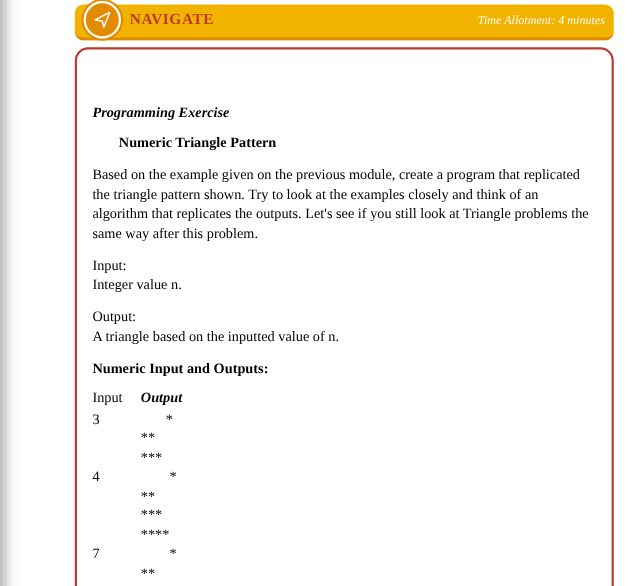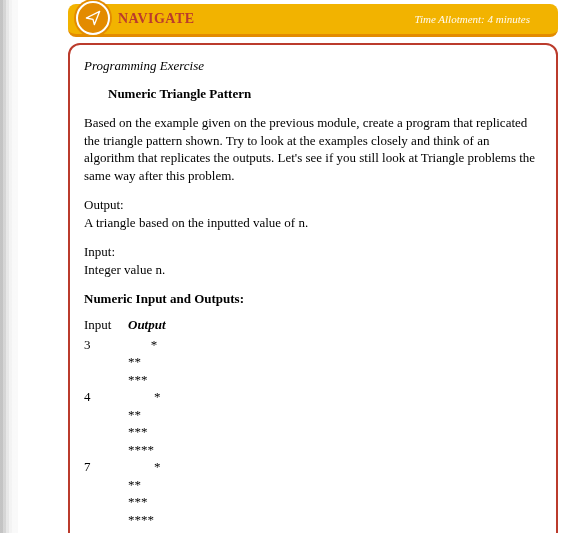--- a/index.html
+++ b/index.html
@@ -28,21 +28,21 @@
   }
   .nav-bar {
     position: relative;
     height: 30px;
     background: #f2b300;
     border-radius: 8px;
     border-bottom: 3px solid #e38b00;
     display: flex;
     align-items: center;
     padding-left: 50px;
-    padding-right: 28px;
+    padding-right: 8px;
   }
   .nav-icon-wrap {
     position: absolute;
     left: 6px;
     top: -5px;
     width: 38px;
     height: 38px;
     border-radius: 50%;
     background: #e38b00;
     display: flex;
@@ -76,22 +76,23 @@
     margin-top: 6px;
     border: 2px solid #bb3b2c;
     border-radius: 12px;
     padding: 12px 14px 10px 14px;
     font-size: 13px;
     color: #000;
     line-height: 1.35;
   }
   .section-label {
     font-style: italic;
-    font-weight: normal;
+    font-weight: bold;
     margin-bottom: 10px;
+    margin-top: 36px;
   }
   .exercise-title {
     font-weight: bold;
     margin-bottom: 12px;
     margin-left: 24px;
   }
   .body-text {
     margin-bottom: 12px;
   }
   .io-block {
@@ -138,27 +139,27 @@
     <span class="nav-title">NAVIGATE</span>
     <span class="nav-time">Time Allotment: 4 minutes</span>
   </div>
 
   <div class="content-box">
     <div class="section-label">Programming Exercise</div>
     <div class="exercise-title">Numeric Triangle Pattern</div>
     <div class="body-text">Based on the example given on the previous module, create a program that replicated the triangle pattern shown. Try to look at the examples closely and think of an algorithm that replicates the outputs. Let's see if you still look at Triangle problems the same way after this problem.</div>
 
     <div class="io-block">
-      <span class="io-label">Output:</span>
-      <span>A triangle based on the inputted value of n.</span>
+      <span class="io-label">Input:</span>
+      <span>Integer value n.</span>
     </div>
 
     <div class="io-block">
-      <span class="io-label">Input:</span>
-      <span>Integer value n.</span>
+      <span class="io-label">Output:</span>
+      <span>A triangle based on the inputted value of n.</span>
     </div>
 
     <div class="sample-heading">Numeric Input and Outputs:</div>
 
     <table class="samples">
       <thead>
         <tr>
           <th class="in-col">Input</th>
           <th class="out-col">Output</th>
         </tr>

